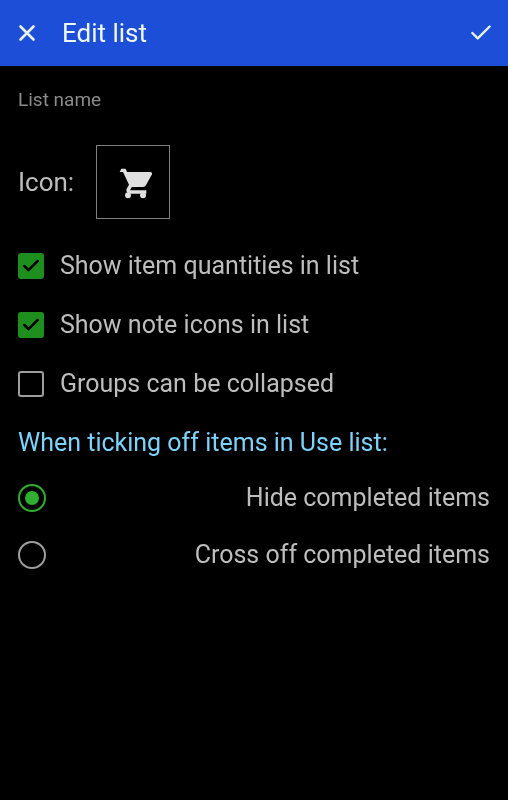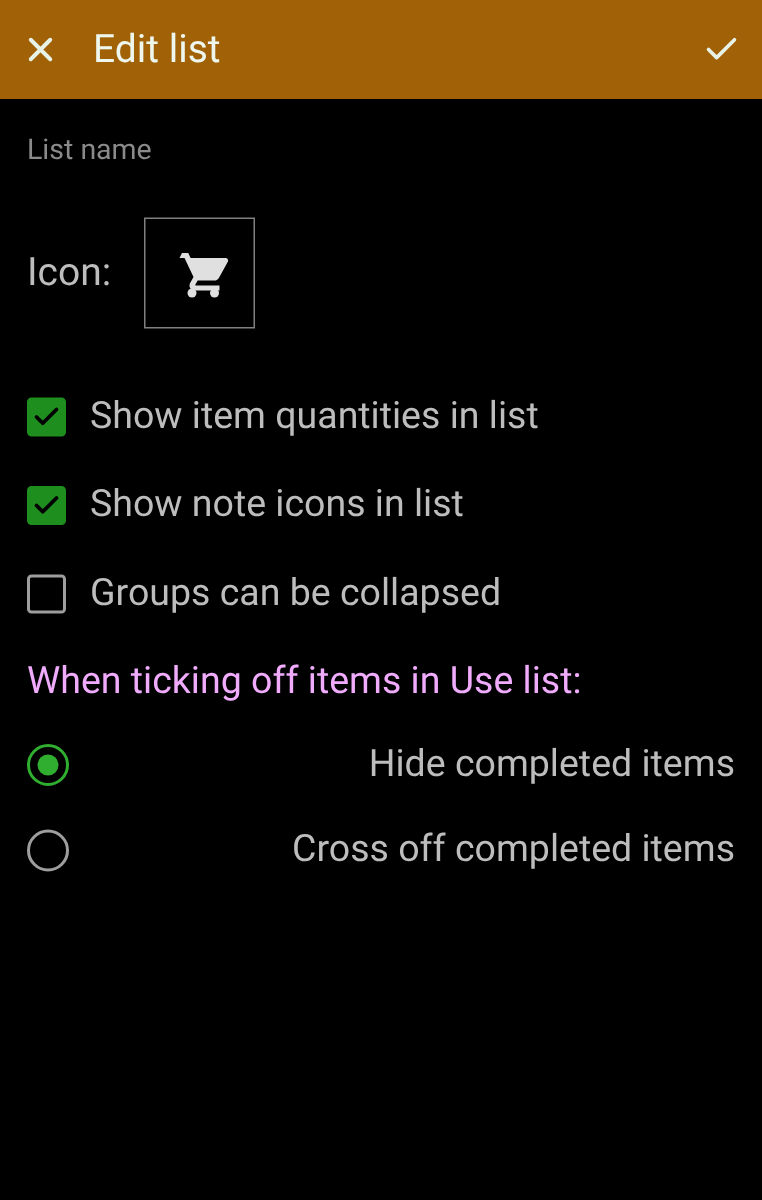--- a/index.html
+++ b/index.html
@@ -3,21 +3,21 @@
 <meta charset="utf-8">
 <style>
   * { box-sizing: border-box; margin: 0; padding: 0; }
   html, body { width: 508px; height: 800px; overflow: hidden; }
   body {
     background: #000;
     font-family: Roboto, "Helvetica Neue", Arial, sans-serif;
     color: #ccc;
   }
   .header {
-    background: #a16207;
+    background: #1d4ed8;
     height: 66px;
     display: flex;
     align-items: center;
     padding: 0 14px;
     color: #fff;
   }
   .header .close { display: flex; align-items: center; cursor: pointer; }
   .header .title {
     font-size: 26px;
     margin-left: 22px;
@@ -55,21 +55,21 @@
     gap: 22px;
   }
   .icon-row-label { font-size: 26px; color: #bdbdbd; }
   .icon-picker {
     width: 74px; height: 74px;
     border: 1px solid #808080;
     display: flex; align-items: center; justify-content: center;
     cursor: pointer;
   }
 
-  .checks { margin-top: 44px; }
+  .checks { margin-top: 32px; }
   .check-row {
     display: flex; align-items: center;
     gap: 16px;
     margin-bottom: 30px;
     cursor: pointer;
   }
   .checkbox {
     width: 26px; height: 26px;
     border: 2px solid #9e9e9e;
     border-radius: 3px;
@@ -78,21 +78,21 @@
   }
   .checkbox.checked {
     background: #1e8e1e;
     border-color: #1e8e1e;
   }
   .checkbox.checked svg { position: absolute; top: 1px; left: 1px; }
   .check-label { font-size: 25px; color: #bdbdbd; }
 
   .section-heading {
     font-size: 25px;
-    color: #f0abfc;
+    color: #7dd3fc;
     margin-top: 26px;
     margin-bottom: 26px;
   }
 
   .radio-row {
     display: flex; align-items: center;
     gap: 14px;
     margin-bottom: 28px;
     cursor: pointer;
     justify-content: space-between;

